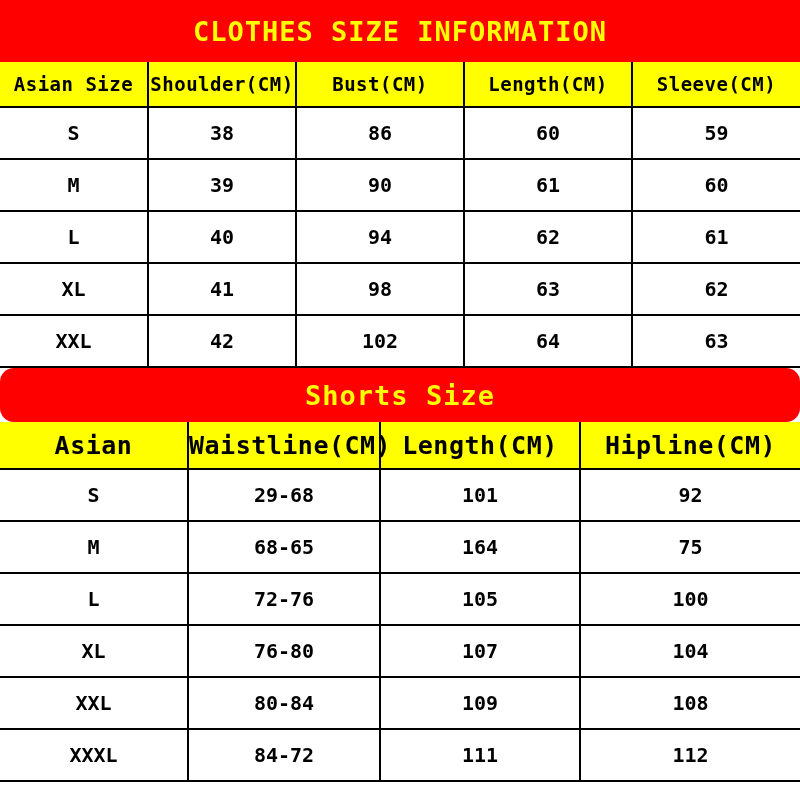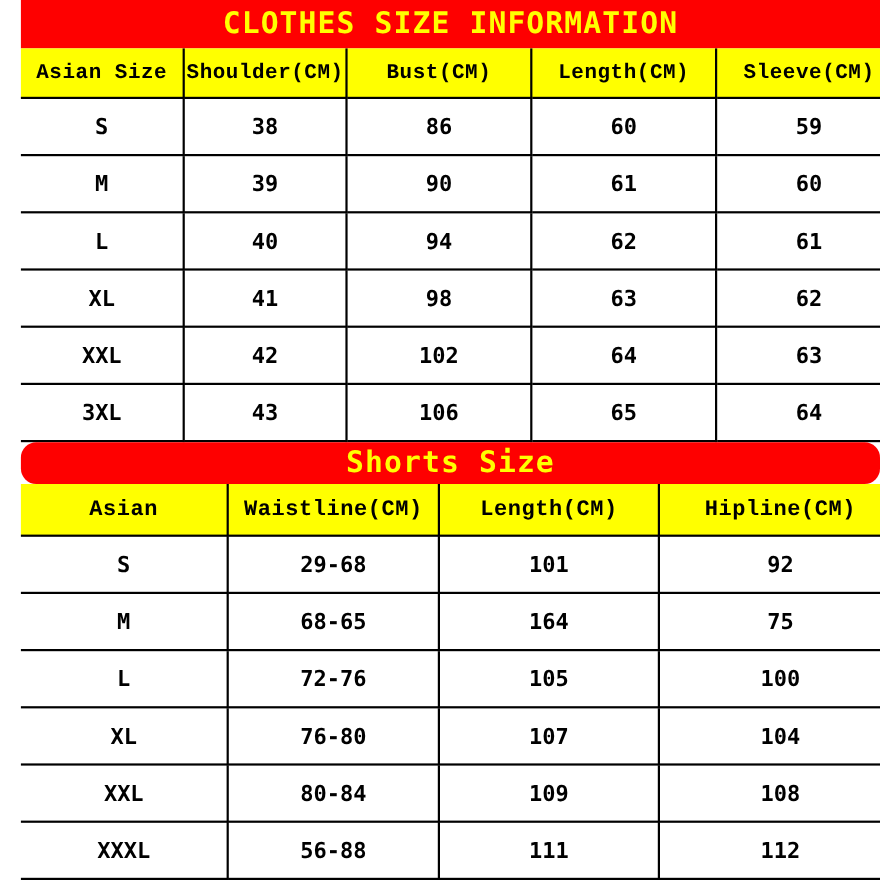--- a/index.html
+++ b/index.html
@@ -12,21 +12,20 @@
     background: #ffffff;
     font-family: "DejaVu Sans Mono", monospace;
     overflow: hidden;
   }
   .sheet {
     width: 800px;
     height: 800px;
     display: flex;
     flex-direction: column;
     box-sizing: border-box;
-    padding-left: 19px;
   }
 
   
   .title-bar {
     background: #fe0000;
     color: #ffff00;
     text-align: center;
     font-weight: bold;
     letter-spacing: 1px;
     display: flex;
@@ -63,24 +62,24 @@
     letter-spacing: 0.5px;
   }
   tbody td {
     background: #ffffff;
     font-size: 20px;
     height: 50px;
   }
   
   table tr > *:first-child { border-left: none; }
   table tr > *:last-child { border-right: none; }
-  thead tr th { border-top: none; font-family: Liberation Mono, monospace; }
-
-  
-  #shorts-table thead th { height: 46px; font-size: 20px; margin-top: 35px; }
+  thead tr th { border-top: none; }
+
+  
+  #shorts-table thead th { height: 46px; font-size: 25px; margin-top: 35px; }
   #shorts-table tbody td { height: 50px; font-size: 20px; }
 </style>
 </head>
 <body>
 
 <div class="sheet">
 
   <div class="title-bar top">CLOTHES SIZE INFORMATION</div>
 
   <table id="clothes-table">
@@ -129,27 +128,20 @@
         <td>63</td>
         <td>62</td>
       </tr>
       <tr>
         <td>XXL</td>
         <td>42</td>
         <td>102</td>
         <td>64</td>
         <td>63</td>
       </tr>
-      <tr>
-        <td>3XL</td>
-        <td>43</td>
-        <td>106</td>
-        <td>65</td>
-        <td>64</td>
-      </tr>
     </tbody>
   </table>
 
   <div class="title-bar mid">Shorts Size</div>
 
   <table id="shorts-table">
     <colgroup>
       <col style="width:188px">
       <col style="width:192px">
       <col style="width:200px">
@@ -189,20 +181,20 @@
         <td>104</td>
       </tr>
       <tr>
         <td>XXL</td>
         <td>80-84</td>
         <td>109</td>
         <td>108</td>
       </tr>
       <tr>
         <td>XXXL</td>
-        <td>56-88</td>
+        <td>84-72</td>
         <td>111</td>
         <td>112</td>
       </tr>
     </tbody>
   </table>
 
 </div>
 
 </body></html>

